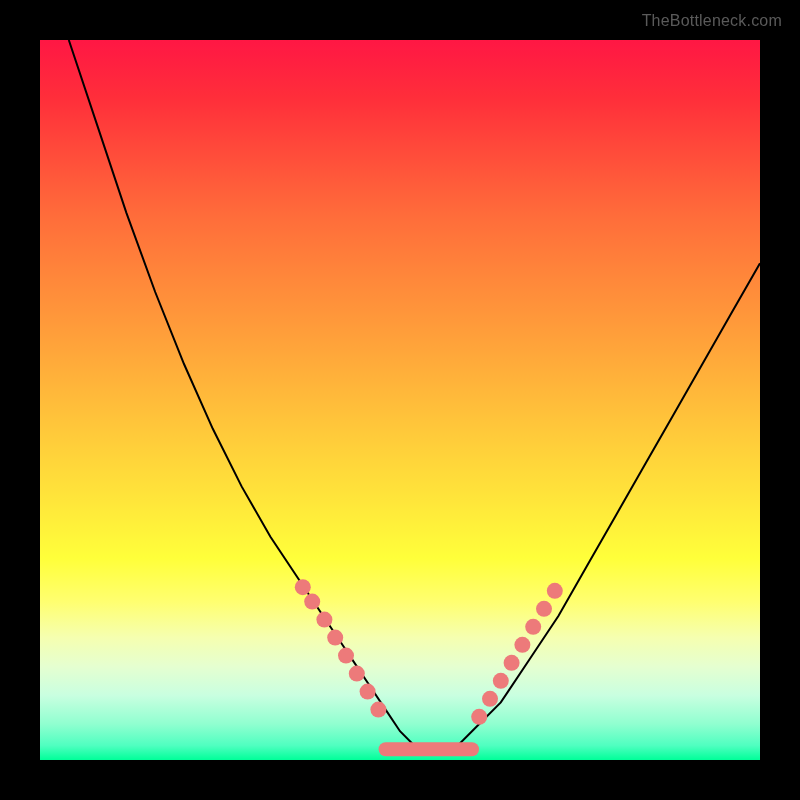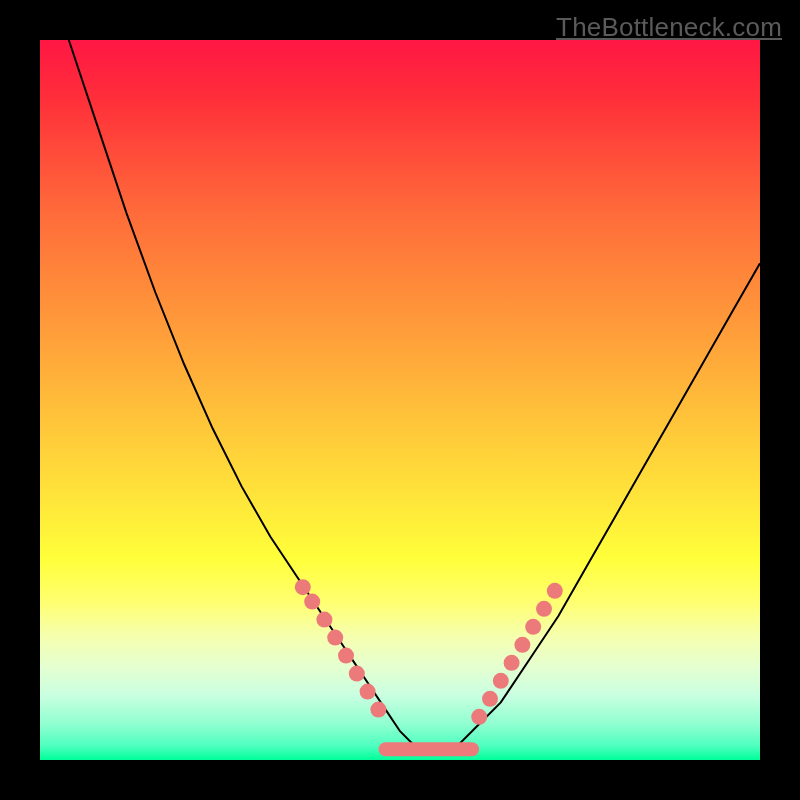--- a/index.html
+++ b/index.html
@@ -34,25 +34,24 @@
       #90ffd0 95%,
       #4fffc0 98%,
       #00ff99 100%
     );
   }
   .watermark {
     position: absolute;
     top: 12px;
     right: 18px;
     font-family: Arial, Helvetica, sans-serif;
-    font-size: 26px;
+    font-size: 16px;
     color: #5a5a5a;
     font-weight: 500;
     letter-spacing: 0.2px;
-    text-decoration: underline;
   }
   svg.curve-layer {
     position: absolute;
     left: 40px;
     top: 40px;
     width: 720px;
     height: 720px;
     overflow: visible;
   }
   .curve {

